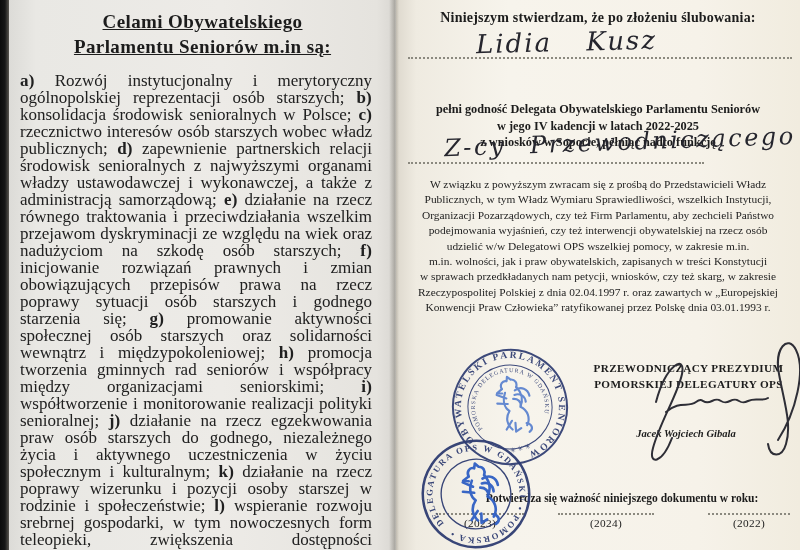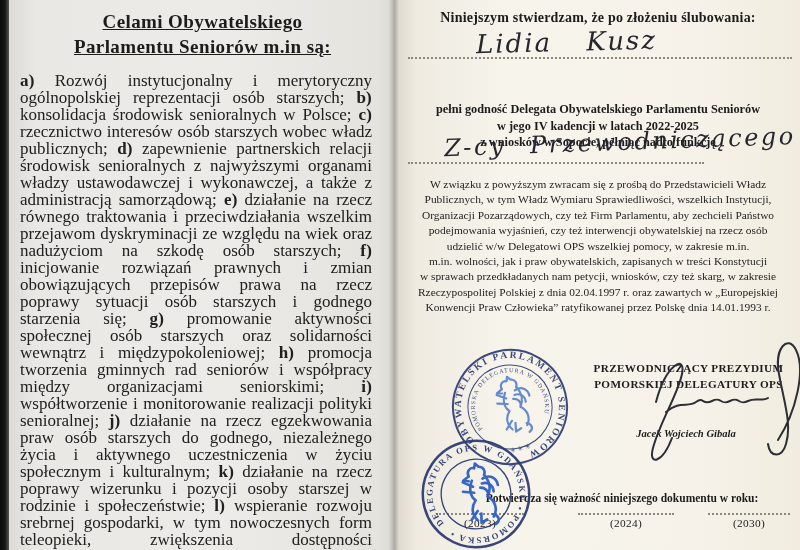--- a/index.html
+++ b/index.html
@@ -37,21 +37,21 @@
   .signature-svg{position:absolute;top:336px;left:244px;width:160px;height:140px;z-index:4;}
   .chairman-name{position:absolute;top:428px;left:205px;width:170px;text-align:center;
         font-weight:bold;font-style:italic;font-size:10.6px;z-index:2;}
 
   .validity-caption{position:absolute;top:492px;left:56px;right:8px;text-align:center;
         font-weight:600;font-size:11.5px;z-index:1;}
   .year-slot{position:absolute;top:513px;z-index:1;text-align:center;}
   .year-slot .dots{border-top:2px dotted #8b897f;height:0;margin-bottom:2px;}
   .year-label{font-size:11.3px;letter-spacing:.3px;}
   .slot-1{left:40px;width:88px;}
-  .slot-2{left:182px;width:96px;}
+  .slot-2{left:162px;width:96px;}
   .slot-3{left:312px;width:82px;}
 
   .stamp{position:absolute;}
   .stamp-1{top:347px;left:54px;width:120px;height:120px;transform:rotate(-14deg);opacity:.93;z-index:3;}
   .stamp-2{top:436px;left:22px;width:116px;height:116px;transform:rotate(-11deg);opacity:.95;z-index:5;}
 </style>
 </head>
 <body>
 
 <div class="photo">
@@ -82,21 +82,21 @@
 
     <div class="request">
         <div>W związku z powyższym zwracam się z prośbą do Przedstawicieli Władz</div>
         <div>Publicznych, w tym Władz Wymiaru Sprawiedliwości, wszelkich Instytucji,</div>
         <div>Organizacji Pozarządowych, czy też Firm Parlamentu, aby zechcieli Państwo</div>
         <div>podejmowania wyjaśnień, czy też interwencji obywatelskiej na rzecz osób</div>
         <div>udzielić w/w Delegatowi OPS wszelkiej pomocy, w zakresie m.in.</div>
         <div>m.in. wolności, jak i praw obywatelskich, zapisanych w treści Konstytucji</div>
         <div>w sprawach przedkładanych nam petycji, wniosków, czy też skarg, w zakresie</div>
         <div>Rzeczypospolitej Polskiej z dnia 02.04.1997 r. oraz zawartych w „Europejskiej</div>
-        <div>Konwencji Praw Człowieka” ratyfikowanej przez Polskę dnia 14.01.1993 r.</div>
+        <div>Konwencji Praw Człowieka” ratyfikowanej przez Polskę dnia 03.01.1993 r.</div>
       </div>
 
     <div class="chairman-title">
       <div>PRZEWODNICZĄCY PREZYDIUM</div>
       <div>POMORSKIEJ DELEGATURY OPS</div>
     </div>
 
     <svg class="signature-svg" viewBox="0 0 160 140">
       <path d="M16,66 C26,28 46,18 42,38 C38,58 20,86 13,112 C8,130 22,128 32,102
                M26,76 C40,64 48,72 56,66 C64,60 62,70 72,65 C82,60 80,70 90,65
@@ -112,21 +112,21 @@
     <div class="year-slot slot-1">
       <div class="dots"></div>
       <div class="year-label">(2023)</div>
     </div>
     <div class="year-slot slot-2">
       <div class="dots"></div>
       <div class="year-label">(2024)</div>
     </div>
     <div class="year-slot slot-3">
       <div class="dots"></div>
-      <div class="year-label">(2030)</div>
+      <div class="year-label">(2022)</div>
     </div>
 
     <svg class="stamp stamp-1" viewBox="0 0 120 120">
       <defs>
         <path id="s1o" d="M60,60 m-49,0 a49,49 0 1,1 98,0 a49,49 0 1,1 -98,0"></path>
         <path id="s1i" d="M60,60 m-35,0 a35,35 0 1,1 70,0 a35,35 0 1,1 -70,0"></path>
       </defs>
       <circle cx="60" cy="60" r="57" fill="none" stroke="#2f3d72" stroke-width="2"></circle>
       <circle cx="60" cy="60" r="42" fill="none" stroke="#2f3d72" stroke-width="1"></circle>
       <text font-size="9.6" letter-spacing="2" fill="#2f3d72" font-family="Liberation Serif, serif" font-weight="bold" transform="rotate(-30 60 60)">

